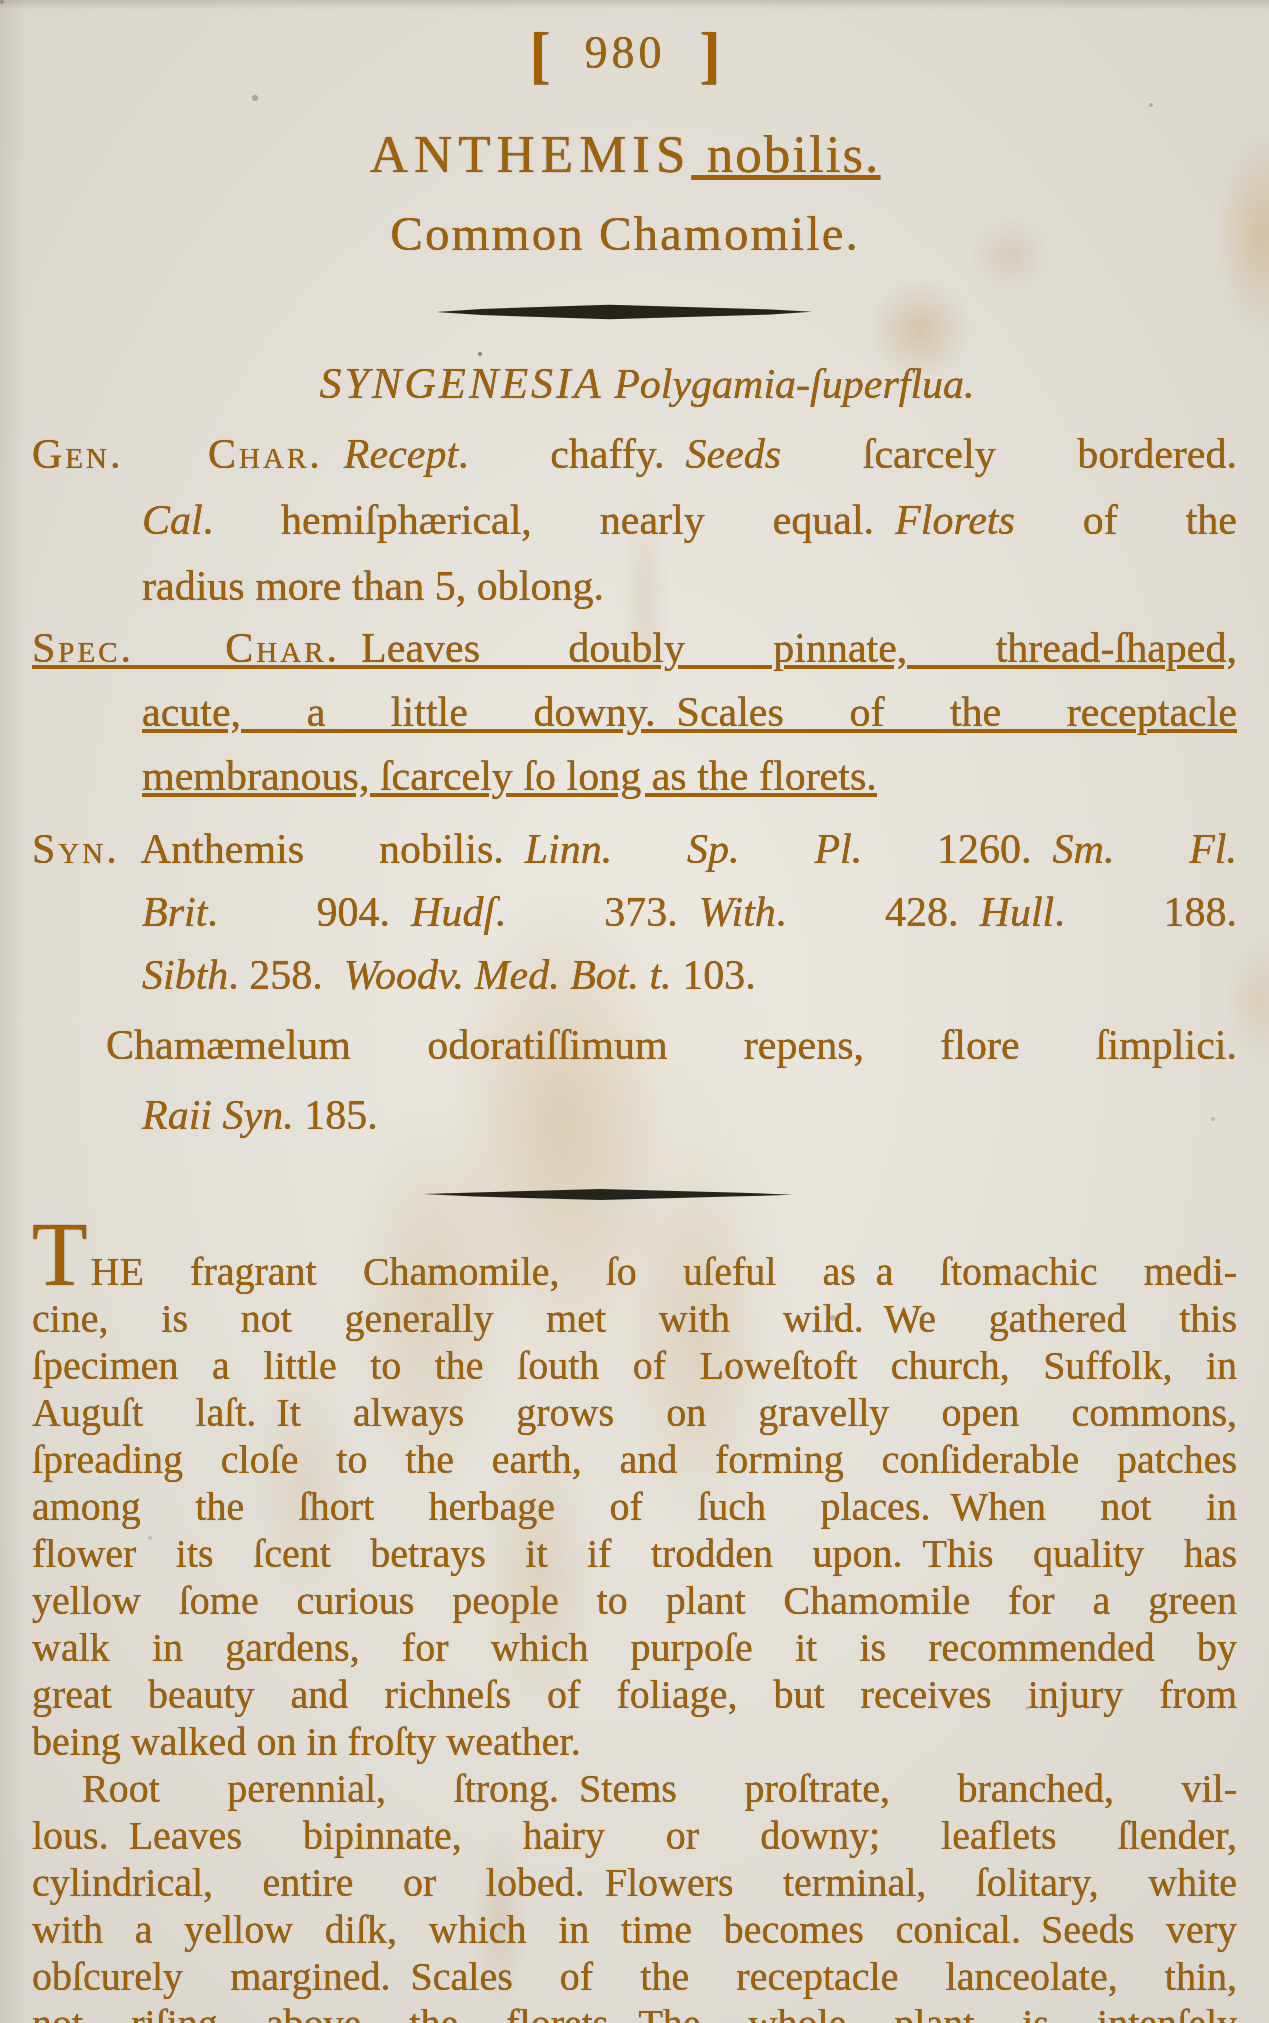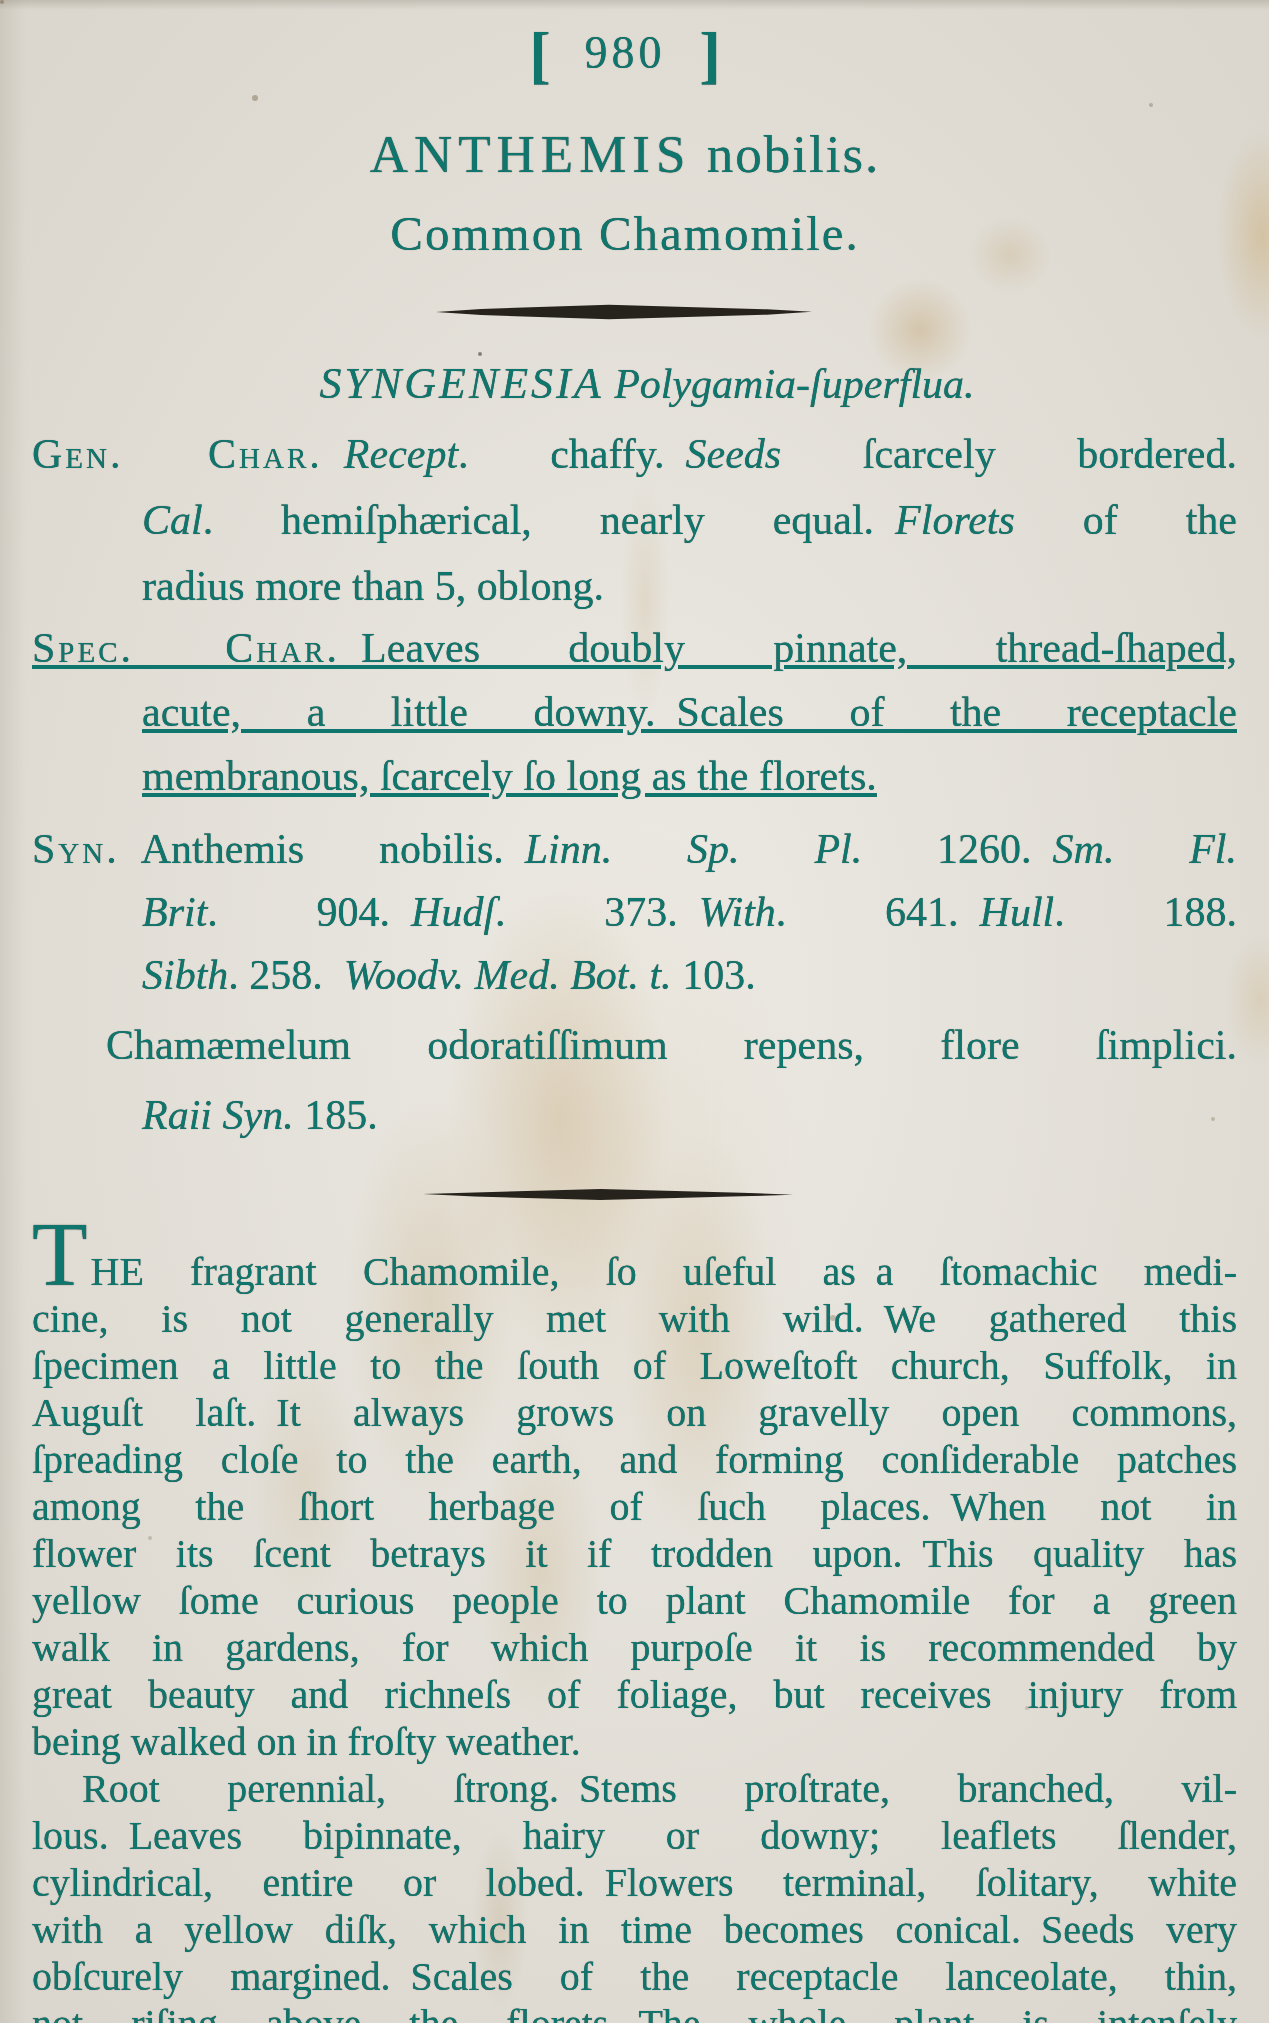--- a/index.html
+++ b/index.html
@@ -4,21 +4,21 @@
 <style>
   html,body{margin:0;padding:0;}
   body{
     width:1269px;height:2023px;overflow:hidden;
     background:#cfccc5;
     font-family:"Liberation Serif","DejaVu Serif",serif;
   }
   #page{
     position:relative;width:1269px;height:2023px;overflow:hidden;
     background:#e6e3dc;
-    color:#0f766e;
+    color:#a16207;
   }
   
   .stains{
     position:absolute;inset:0;pointer-events:none;
     background:
       linear-gradient(180deg, rgba(95,85,70,.20) 0px, rgba(95,85,70,0) 10px),
       linear-gradient(90deg, rgba(110,100,82,.12) 0px, rgba(110,100,82,0) 26px),
       radial-gradient(ellipse 75px 75px at 920px 330px,  rgba(186,150,90,.34), rgba(186,150,90,0) 70%),
       radial-gradient(ellipse 60px 55px at 1010px 255px, rgba(186,150,90,.22), rgba(186,150,90,0) 70%),
       radial-gradient(ellipse 65px 150px at 1262px 235px,rgba(196,160,95,.38), rgba(196,160,95,0) 70%),
@@ -45,21 +45,21 @@
   }
   .blk{position:absolute;}
   .ink{ text-shadow:0 0 0.7px rgba(44,40,34,.85); }
 
   .pagenum{top:18px;left:32px;width:1186px;text-align:center;font-size:46px;}
   .pagenum .br{font-size:64px;vertical-align:-8px;font-weight:bold;}
   .pagenum .num{padding:0 34px;letter-spacing:4px;}
 
   .title{top:124px;left:32px;width:1186px;text-align:center;font-size:53px;margin:0;font-weight:normal;}
   .title .caps{letter-spacing:6px;text-shadow:0 0 1.1px rgba(44,40,34,.9);}
-  .title .lc{letter-spacing:2px;}
+  .title .lc{letter-spacing:2px;text-decoration:underline;}
 
   .subtitle{top:205px;left:32px;width:1186px;text-align:center;font-size:49px;margin:0;
     font-weight:normal;letter-spacing:2px;}
 
   .rule{position:absolute;}
   .rule svg{display:block;width:100%;height:100%;}
 
   .classline{top:358px;left:32px;width:1230px;text-align:center;font-size:44px;font-style:italic;}
   .classline .cl-caps{letter-spacing:3px;}
   .classline .cl-ord{font-size:42px;}
@@ -108,21 +108,21 @@
       <div class="tl ind1 jst"><span class="i">Cal</span><span>. hemiſphærical, nearly equal. </span><span class="i">Florets</span><span> of the</span></div>
       <div class="tl ind1"><span>radius more than 5, oblong.</span></div>
     </div>
   <div class="blk sect spec ink">
       <div class="tl jst"><span class="sc">Spec. Char.</span><span> Leaves doubly pinnate, thread-ſhaped,</span></div>
       <div class="tl ind1 jst"><span>acute, a little downy. Scales of the receptacle</span></div>
       <div class="tl ind1"><span>membranous, ſcarcely ſo long as the florets.</span></div>
     </div>
   <div class="blk sect syn ink">
       <div class="tl jst"><span class="sc">Syn.</span><span> Anthemis nobilis. </span><span class="i">Linn. Sp. Pl.</span><span> 1260. </span><span class="i">Sm. Fl.</span></div>
-      <div class="tl ind1 jst"><span class="i">Brit</span><span>. 904. </span><span class="i">Hudſ</span><span>. 373. </span><span class="i">With</span><span>. 641. </span><span class="i">Hull</span><span>. 188.</span></div>
+      <div class="tl ind1 jst"><span class="i">Brit</span><span>. 904. </span><span class="i">Hudſ</span><span>. 373. </span><span class="i">With</span><span>. 428. </span><span class="i">Hull</span><span>. 188.</span></div>
       <div class="tl ind1"><span class="i">Sibth</span><span>. 258. </span><span class="i">Woodv. Med. Bot. t.</span><span> 103.</span></div>
     </div>
   <div class="blk sect cham ink">
       <div class="tl ind2 jst"><span>Chamæmelum odoratiſſimum repens, flore ſimplici.</span></div>
       <div class="tl ind1"><span class="i">Raii Syn.</span><span> 185.</span></div>
     </div>
 
   <div class="rule" style="top:1188px;left:423px;width:370px;height:13px;">
     <svg viewBox="0 0 100 10" preserveAspectRatio="none" aria-hidden="true">
       <polygon points="0,4.6 14,3.4 48,0.8 86,3.6 100,5.2 86,6.4 48,9.2 14,6.6" fill="#26221c"></polygon>

